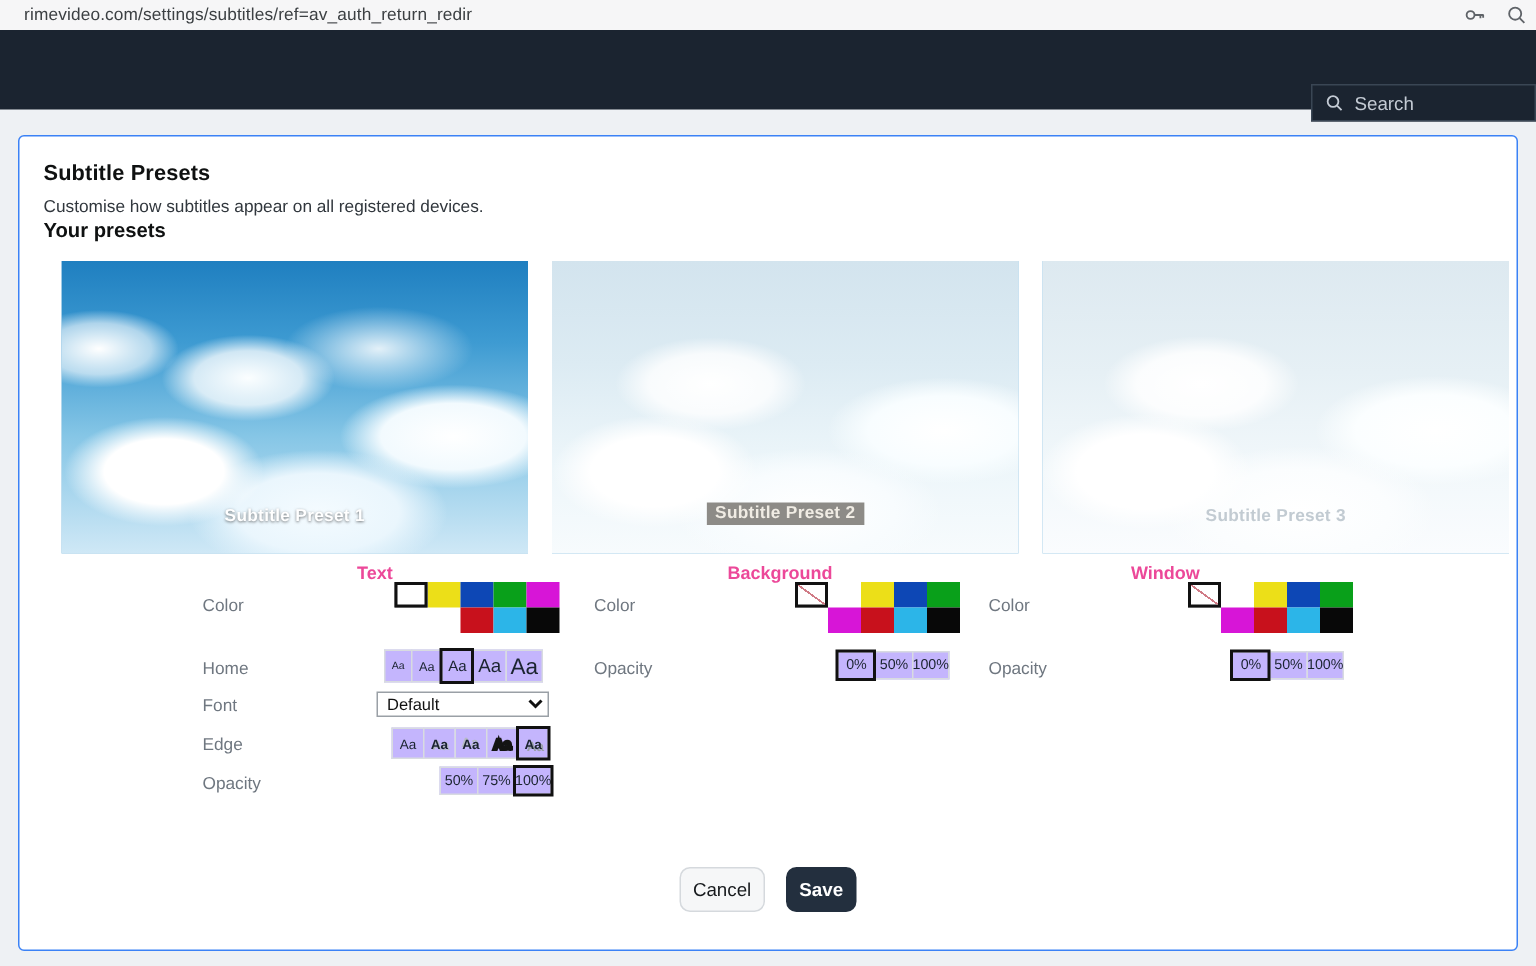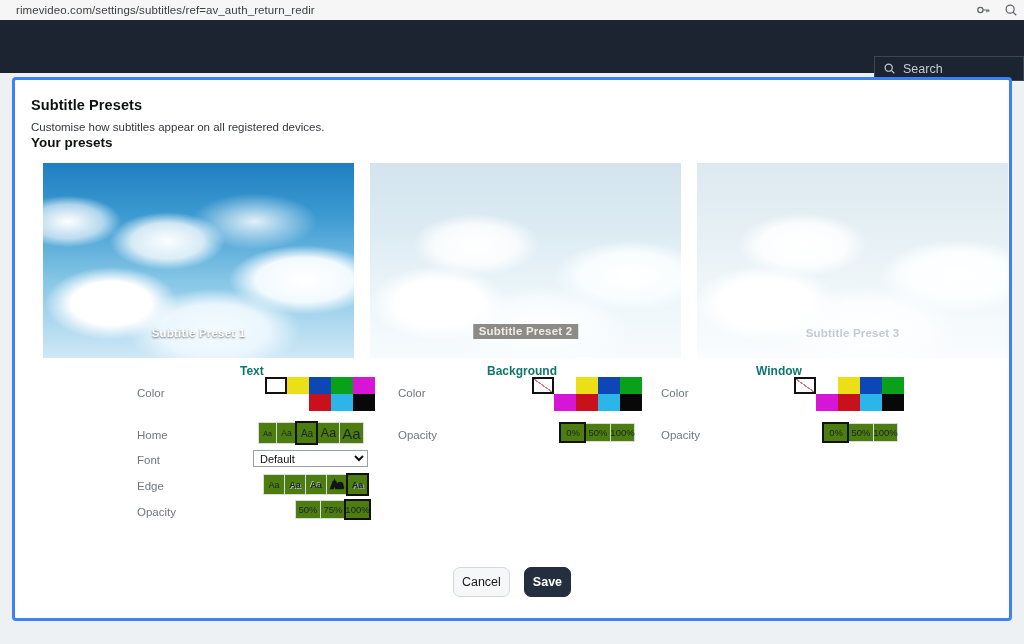--- a/index.html
+++ b/index.html
@@ -41,24 +41,24 @@
   #search-box {
     position: absolute; right: 0px; top: 36px;
     width: 150px; height: 25px;
     border: 1px solid #3a4654; background: #1b2430;
     display: flex; align-items: center; gap: 6px; padding-left: 8px;
   }
   #search-placeholder { color: #c4cbd4; font-size: 12.5px; }
 
   
   #settings-card {
-    position: absolute; left: 12px; top: 77px;
+    position: absolute; left: 12px; top: 90px;
     width: 1000px; height: 544px;
     background: #ffffff;
-    border: 3px solid #3b82f6;
+    border: 1px solid #3b82f6;
     border-radius: 4px;
   }
   #page-title {
     position: absolute; left: 16px; top: 17px;
     font-size: 14.5px; font-weight: bold; color: #0f1111; letter-spacing: .1px;
   }
   #page-subtitle {
     position: absolute; left: 16px; top: 41px;
     font-size: 11.5px; color: #31373d;
   }
@@ -117,21 +117,21 @@
       radial-gradient(ellipse 95px 52px at 22% 72%, #ffffff 0%, #ffffff 48%, rgba(255,255,255,0) 74%),
       radial-gradient(ellipse 120px 58px at 55% 86%, #ffffff 0%, #fbfdfe 50%, rgba(255,255,255,0) 76%),
       radial-gradient(ellipse 105px 48px at 84% 58%, #ffffff 0%, #fbfeff 50%, rgba(255,255,255,0) 76%),
       radial-gradient(ellipse 86px 42px at 34% 42%, #ffffff 0%, rgba(255,255,255,.85) 50%, rgba(255,255,255,0) 76%),
       linear-gradient(180deg, #dde9f0 0%, #e6f0f5 38%, #f2f8fb 72%, #fafcfe 100%);
   }
   #preset-3 .preset-label { color: #c2cbd2; }
 
   
   .col-heading {
-    position: absolute; font-size: 12px; font-weight: bold; color: #0f766e;
+    position: absolute; font-size: 12px; font-weight: bold; color: #ec4899;
   }
   .row-label {
     position: absolute; font-size: 11.5px; color: #6f7780;
   }
 
   
   .swatch-grid { position: absolute; }
   .swatch-row { display: flex; }
   .swatch {
     width: 22px; height: 17px; cursor: pointer; position: relative;
@@ -143,21 +143,21 @@
   .swatch.none-swatch::after {
     content: ""; position: absolute; left: 1px; top: 1px; right: 1px; bottom: 1px;
     background: linear-gradient(to top right, transparent calc(50% - .6px), #d07b86 calc(50% - .6px), #d07b86 calc(50% + .6px), transparent calc(50% + .6px));
   }
   .swatch.white-swatch { background: #ffffff; }
 
   
   .seg-group { position: absolute; display: flex; }
   .seg {
     border: 1px solid #d8dbe0; border-right: none;
-    background: #4d7c0f; cursor: pointer;
+    background: #c4b5fd; cursor: pointer;
     display: flex; align-items: center; justify-content: center;
     color: #1b2430; position: relative;
   }
   .seg:last-child { border-right: 1px solid #d8dbe0; }
   .seg.selected { outline: 2px solid #111111; outline-offset: -1px; z-index: 2; }
   .seg-pct { font-size: 9.5px; height: 19px; width: 25px; }
 
   .size-seg { height: 22px; }
   #size-group .seg:nth-child(1) { width: 18px; font-size: 7px; }
   #size-group .seg:nth-child(2) { width: 20px; font-size: 8.5px; }

